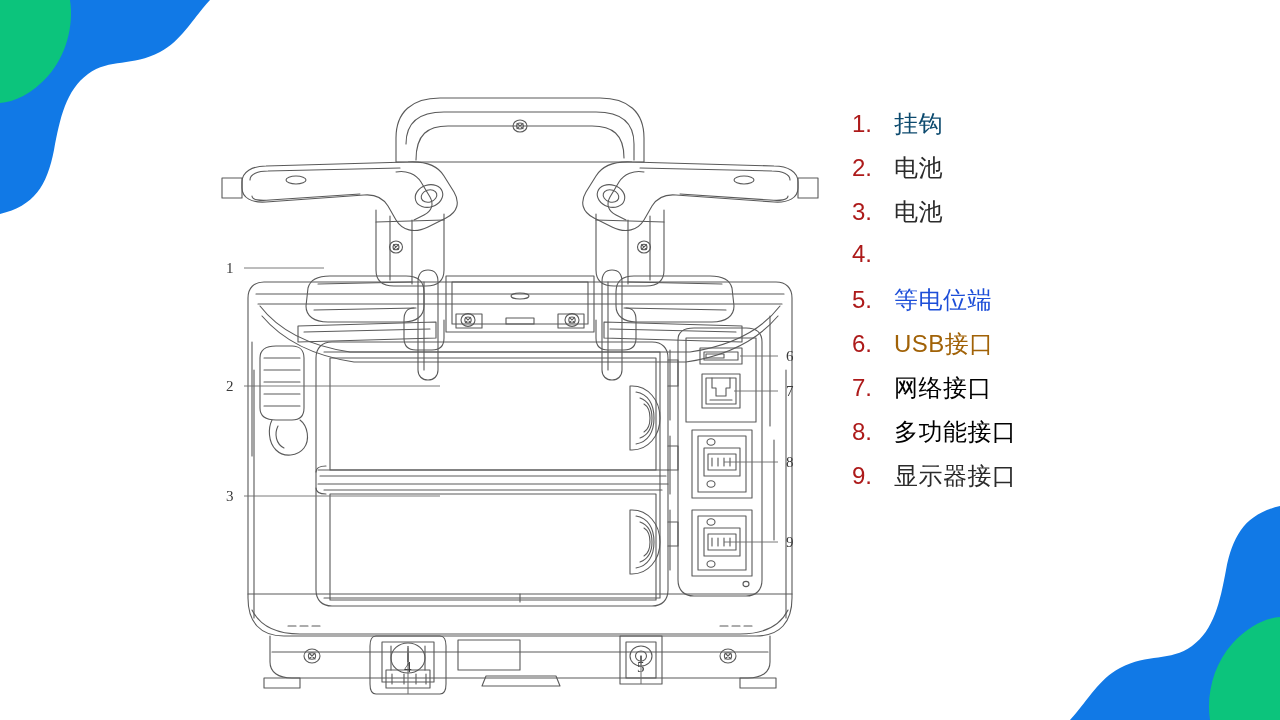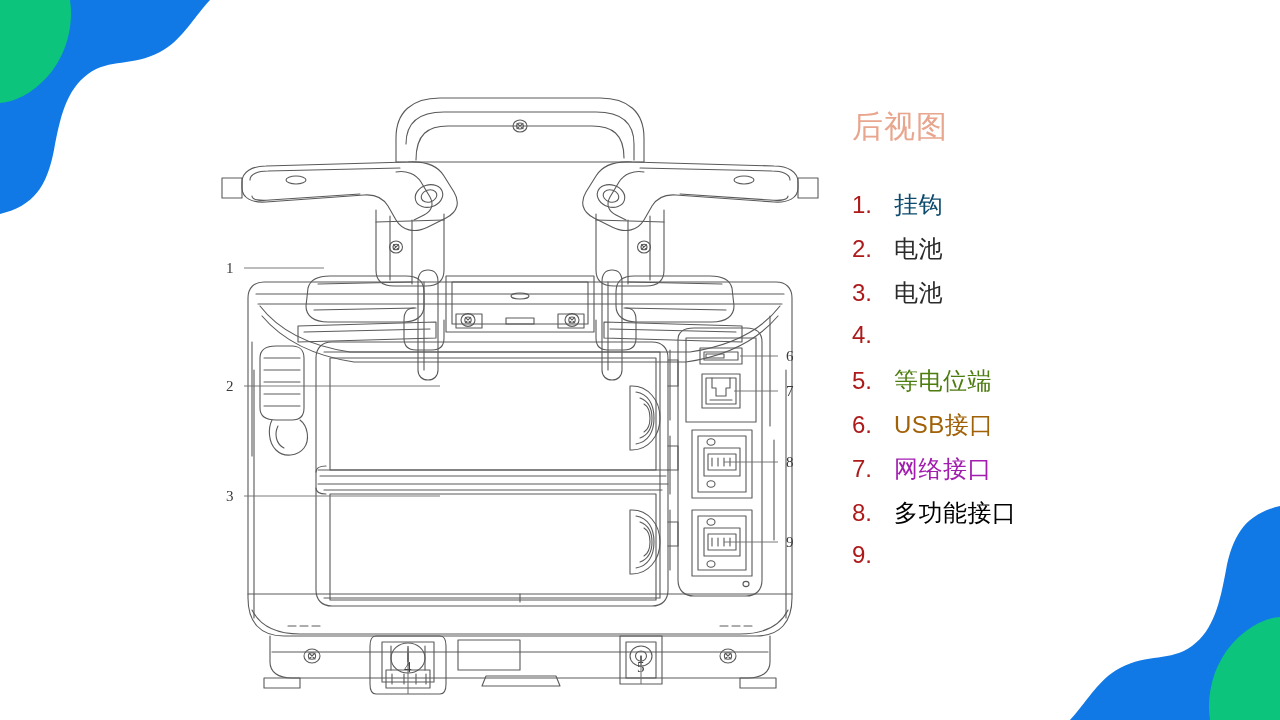--- a/index.html
+++ b/index.html
@@ -489,51 +489,51 @@
 
 <svg style="position:absolute;left:200px;top:70px;width:640px;height:630px;pointer-events:none" viewBox="0 0 640 630">
   <line x1="208" y1="589" x2="208" y2="587" stroke="#6b6b6b" stroke-width="1"></line>
   <line x1="441" y1="589" x2="441" y2="587" stroke="#6b6b6b" stroke-width="1"></line>
 
   <line x1="208" y1="624" x2="208" y2="586" stroke="#6b6b6b" stroke-width="1"></line>
   <line x1="441" y1="614" x2="441" y2="586" stroke="#6b6b6b" stroke-width="1"></line>
 </svg>
 
 <div class="right-panel">
-  <h1 class="panel-title" id="panel-title" style="color: rgb(233, 166, 143);">后视图</h1>
 
   <ol class="legend-list">
     <li class="legend-item">
       <span class="legend-num" style="color: rgb(173, 26, 26);">1.</span>
       <span class="legend-label" style="color: #0c4a6e;">挂钩</span>
     </li>
     <li class="legend-item">
       <span class="legend-num" style="color: rgb(173, 26, 26);">2.</span>
       <span class="legend-label" style="color: rgb(43, 43, 43);">电池</span>
     </li>
     <li class="legend-item">
       <span class="legend-num" style="color: rgb(173, 26, 26);">3.</span>
       <span class="legend-label" style="color: rgb(43, 43, 43);">电池</span>
     </li>
     <li class="legend-item">
       <span class="legend-num" style="color: rgb(173, 26, 26);">4.</span>
     </li>
     <li class="legend-item">
       <span class="legend-num" style="color: rgb(173, 26, 26);">5.</span>
-      <span class="legend-label" style="color: #4d7c0f; text-align: right;">等电位端</span>
+      <span class="legend-label" style="color: #1d4ed8; text-align: right;">等电位端</span>
     </li>
     <li class="legend-item">
       <span class="legend-num" style="color: rgb(173, 26, 26);">6.</span>
       <span class="legend-label" style="color: #a16207;">USB接口</span>
     </li>
     <li class="legend-item">
       <span class="legend-num" style="color: rgb(173, 26, 26);">7.</span>
-      <span class="legend-label" style="color: #a21caf;">网络接口</span>
+      <span class="legend-label" style="color: #000000;">网络接口</span>
     </li>
     <li class="legend-item">
       <span class="legend-num" style="color: rgb(173, 26, 26);">8.</span>
       <span class="legend-label" style="color: #000000;">多功能接口</span>
     </li>
     <li class="legend-item">
       <span class="legend-num" style="color: rgb(173, 26, 26);">9.</span>
+      <span class="legend-label" style="color: rgb(43, 43, 43);">显示器接口</span>
     </li>
   </ol>
 </div>
 
 </body></html>

